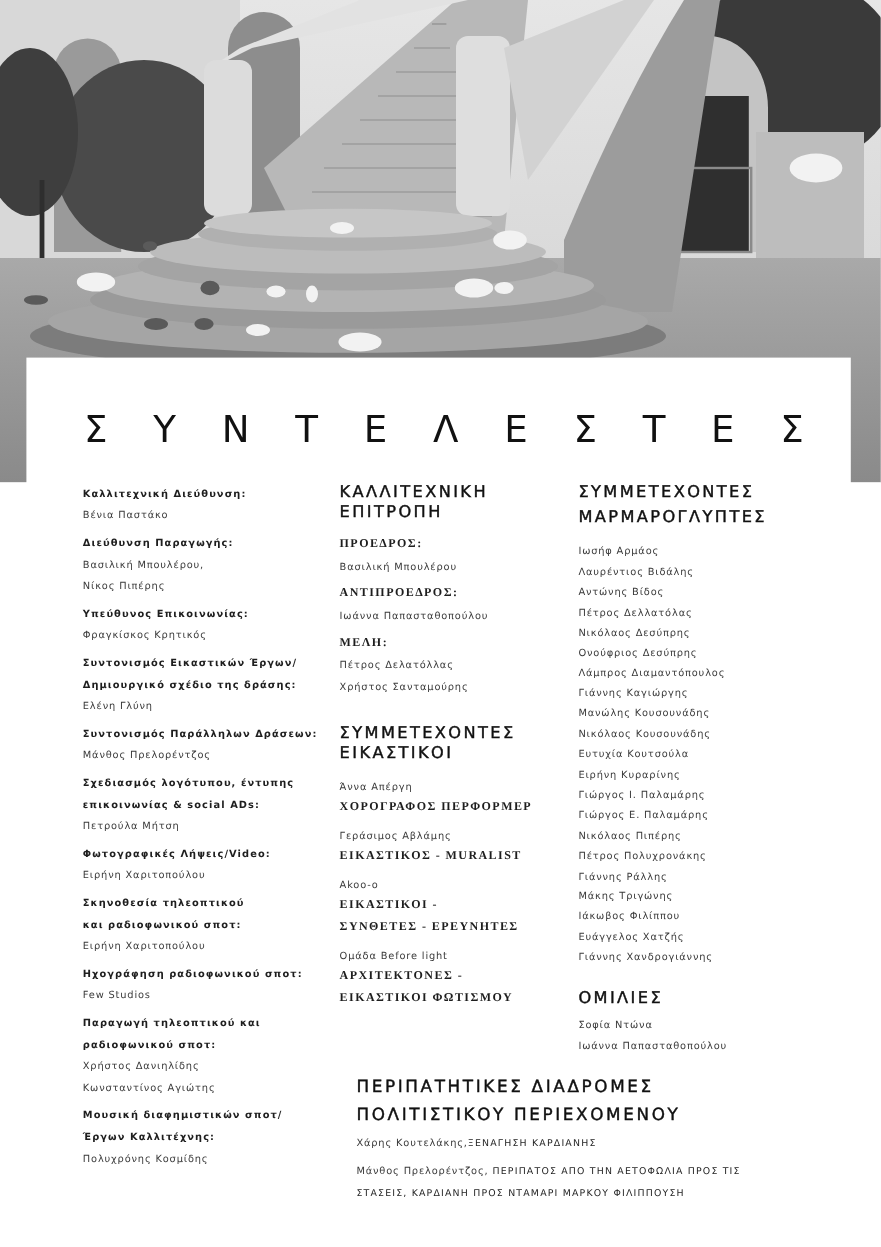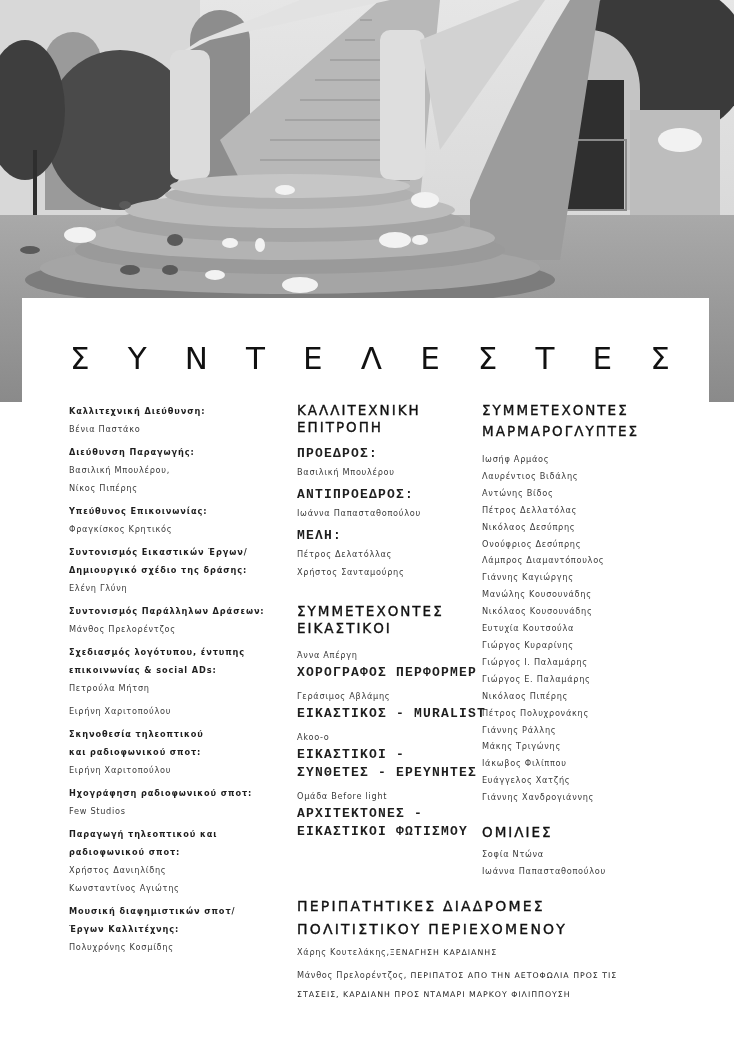--- a/index.html
+++ b/index.html
@@ -21,21 +21,21 @@
 
     .title {
       position: absolute; left: 70px; top: 338px; width: 600px; height: 40px;
       display: flex; justify-content: space-between; align-items: center;
       font-family: "DejaVu Sans", sans-serif; font-size: 31px; font-weight: 400; color: #111;
     }
     .title span { display: inline-block; }
 
     .col { position: absolute; }
     .col1 { left: 69px; top: 402px; width: 220px; }
-    .col2 { left: 297px; top: 402px; width: 180px; }
+    .col2 { left: 283px; top: 402px; width: 180px; }
     .col3 { left: 482px; top: 402px; width: 210px; }
     .wide { left: 297px; top: 896px; width: 400px; }
 
     .role {
       font-family: "DejaVu Sans", sans-serif; font-size: 8.2px; font-weight: 700; letter-spacing: 0.9px;
       color: #1e1e1e; line-height: 18px; white-space: nowrap;
     }
     .name {
       font-family: "DejaVu Sans", sans-serif; font-size: 8.2px; font-weight: 400; letter-spacing: 0.7px;
       color: #3a3a3a; line-height: 18px; white-space: nowrap;
@@ -43,21 +43,21 @@
     .grp { margin-bottom: 5px; }
 
     .heading {
       font-family: "DejaVu Sans", sans-serif; font-size: 13.5px; font-weight: 400; letter-spacing: 2px;
       color: #111; line-height: 17px; white-space: nowrap;
       -webkit-text-stroke: 0.35px #111;
     }
     .col2 .heading, .col3 .heading { margin-bottom: 9px; }
 
     .sub-role {
-      font-family: Liberation Mono, monospace; font-size: 13px; font-weight: 700; letter-spacing: 1.2px;
+      font-family: Liberation Serif, serif; font-size: 10px; font-weight: 700; letter-spacing: 1.2px;
       color: #1e1e1e; line-height: 18px; white-space: nowrap;
     }
     .member { font-size: 8.2px; color: #3a3a3a; letter-spacing: 0.7px; line-height: 16.9px; white-space: nowrap; }
 
     .wide .heading { font-size: 14px; line-height: 20px; letter-spacing: 2.2px; margin-bottom: 3px; }
     .wide .line { font-size: 8.2px; letter-spacing: 0.7px; color: #3a3a3a; line-height: 18px; white-space: nowrap; }
     .wide .line b { font-weight: 400; color: #1e1e1e; letter-spacing: 1px; font-size: 7.8px; }
   </style>
 </head>
 <body>
@@ -182,20 +182,21 @@
   <div class="grp">
     <div class="role">Συντονισμός Παράλληλων Δράσεων:</div>
     <div class="name">Μάνθος Πρελορέντζος</div>
   </div>
   <div class="grp">
     <div class="role">Σχεδιασμός λογότυπου, έντυπης</div>
     <div class="role">επικοινωνίας &amp; social ADs:</div>
     <div class="name">Πετρούλα Μήτση</div>
   </div>
   <div class="grp">
+    <div class="role">Φωτογραφικές Λήψεις/Video:</div>
     <div class="name">Ειρήνη Χαριτοπούλου</div>
   </div>
   <div class="grp">
     <div class="role">Σκηνοθεσία τηλεοπτικού</div>
     <div class="role">και ραδιοφωνικού σποτ:</div>
     <div class="name">Ειρήνη Χαριτοπούλου</div>
   </div>
   <div class="grp">
     <div class="role">Ηχογράφηση ραδιοφωνικού σποτ:</div>
     <div class="name">Few Studios</div>
@@ -260,21 +261,21 @@
   <div class="member">Λαυρέντιος Βιδάλης</div>
   <div class="member">Αντώνης Βίδος</div>
   <div class="member">Πέτρος Δελλατόλας</div>
   <div class="member">Νικόλαος Δεσύπρης</div>
   <div class="member">Ονούφριος Δεσύπρης</div>
   <div class="member">Λάμπρος Διαμαντόπουλος</div>
   <div class="member">Γιάννης Καγιώργης</div>
   <div class="member">Μανώλης Κουσουνάδης</div>
   <div class="member">Νικόλαος Κουσουνάδης</div>
   <div class="member">Ευτυχία Κουτσούλα</div>
-  <div class="member">Γιώργος Κυραρίνης</div>
+  <div class="member">Ειρήνη Κυραρίνης</div>
   <div class="member">Γιώργος Ι. Παλαμάρης</div>
   <div class="member">Γιώργος Ε. Παλαμάρης</div>
   <div class="member">Νικόλαος Πιπέρης</div>
   <div class="member">Πέτρος Πολυχρονάκης</div>
   <div class="member">Γιάννης Ράλλης</div>
   <div class="member">Μάκης Τριγώνης</div>
   <div class="member">Ιάκωβος Φιλίππου</div>
   <div class="member">Ευάγγελος Χατζής</div>
   <div class="member">Γιάννης Χανδρογιάννης</div>
 

